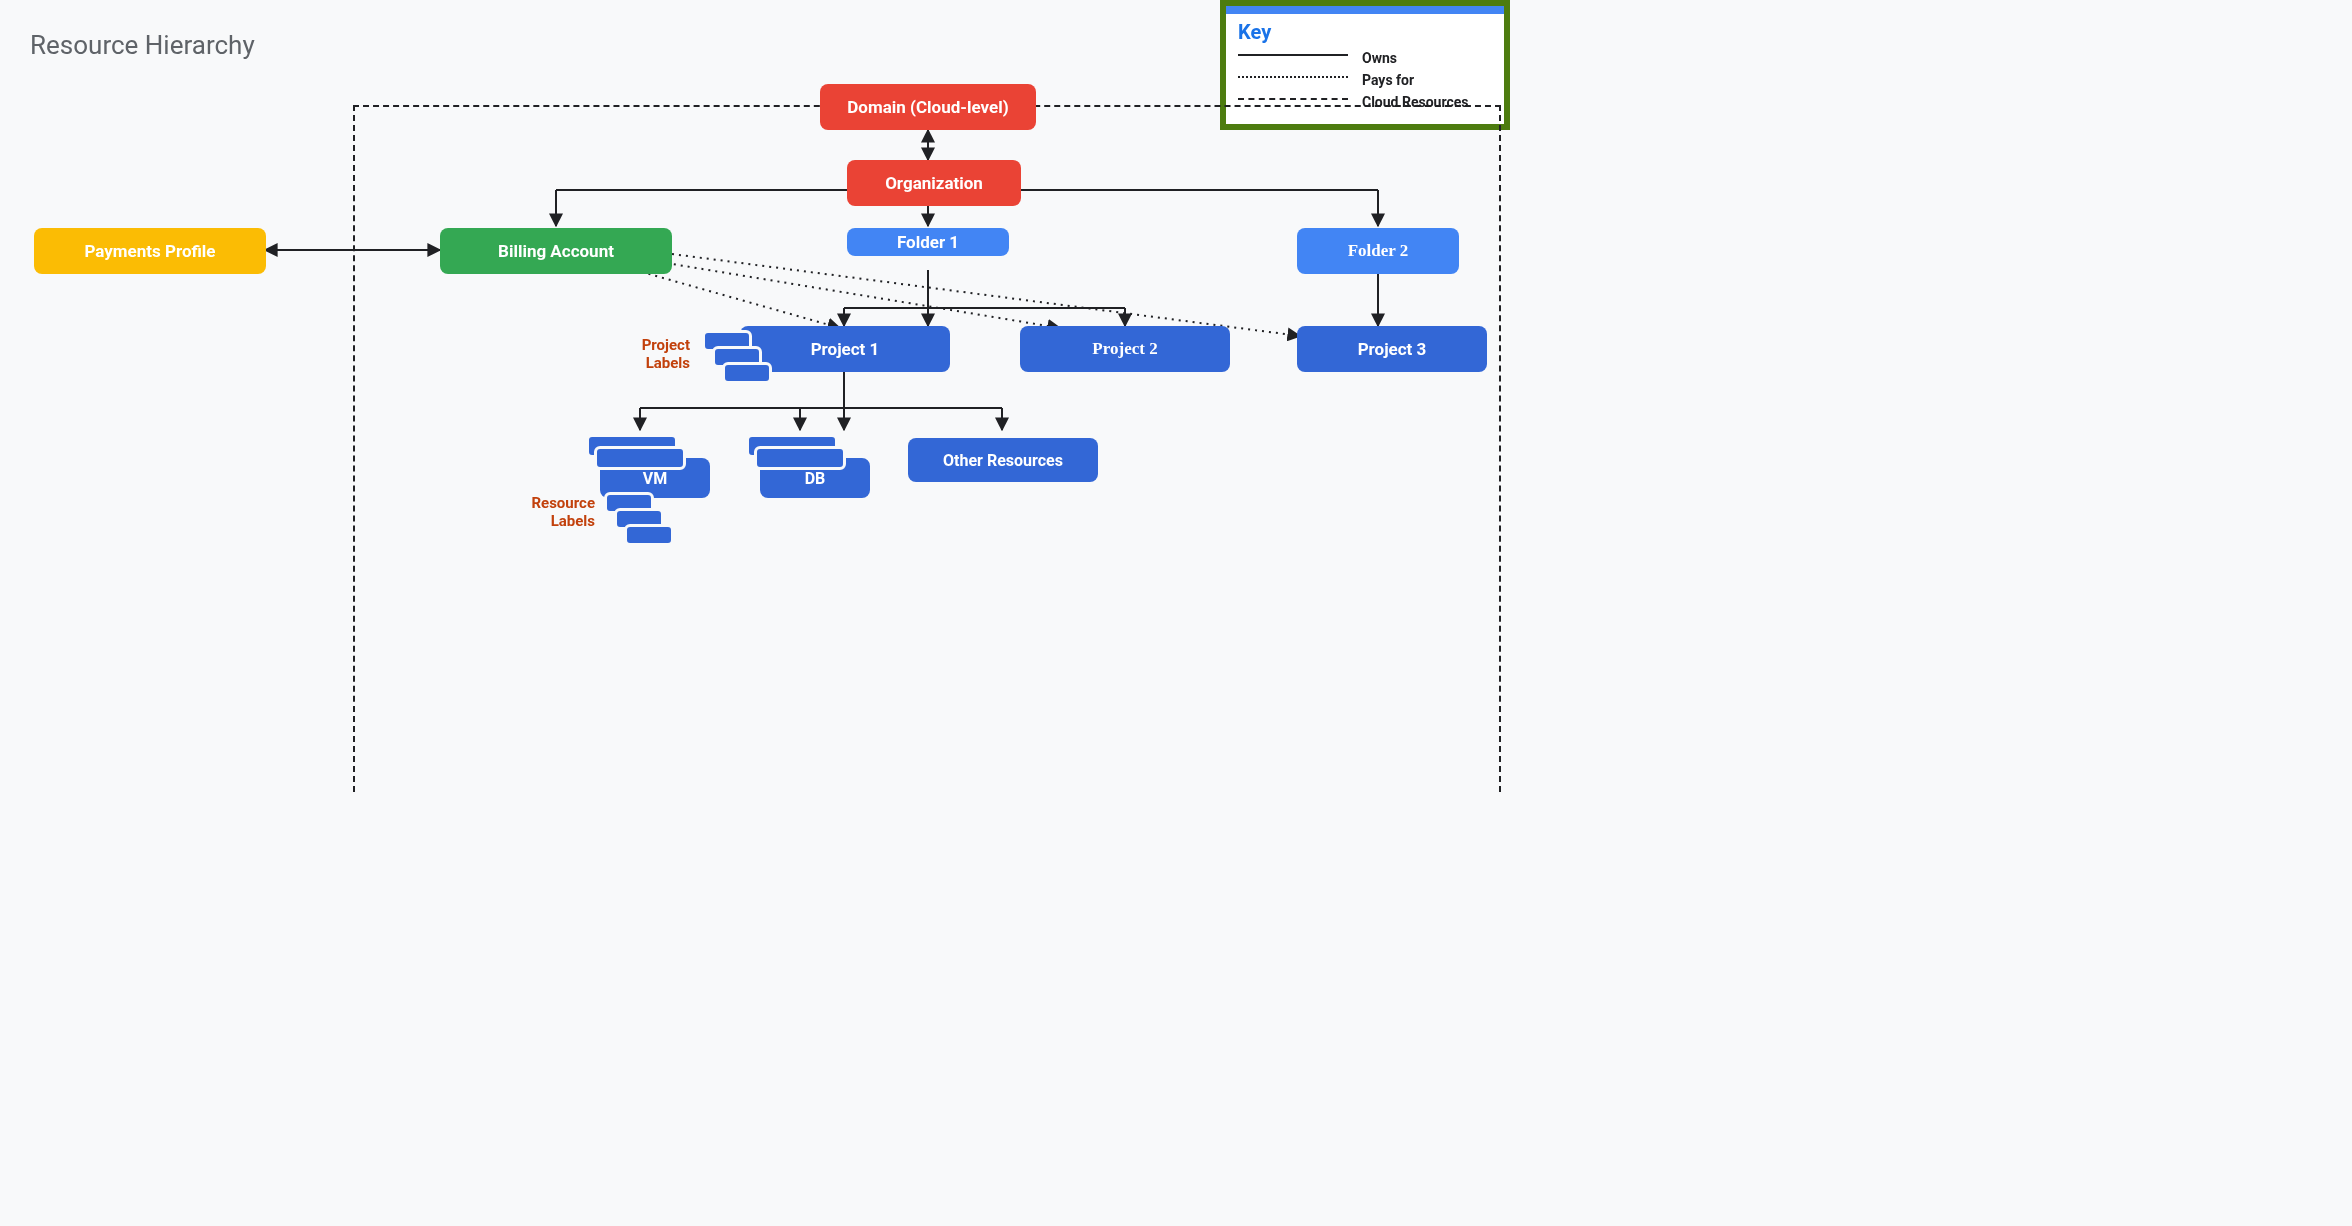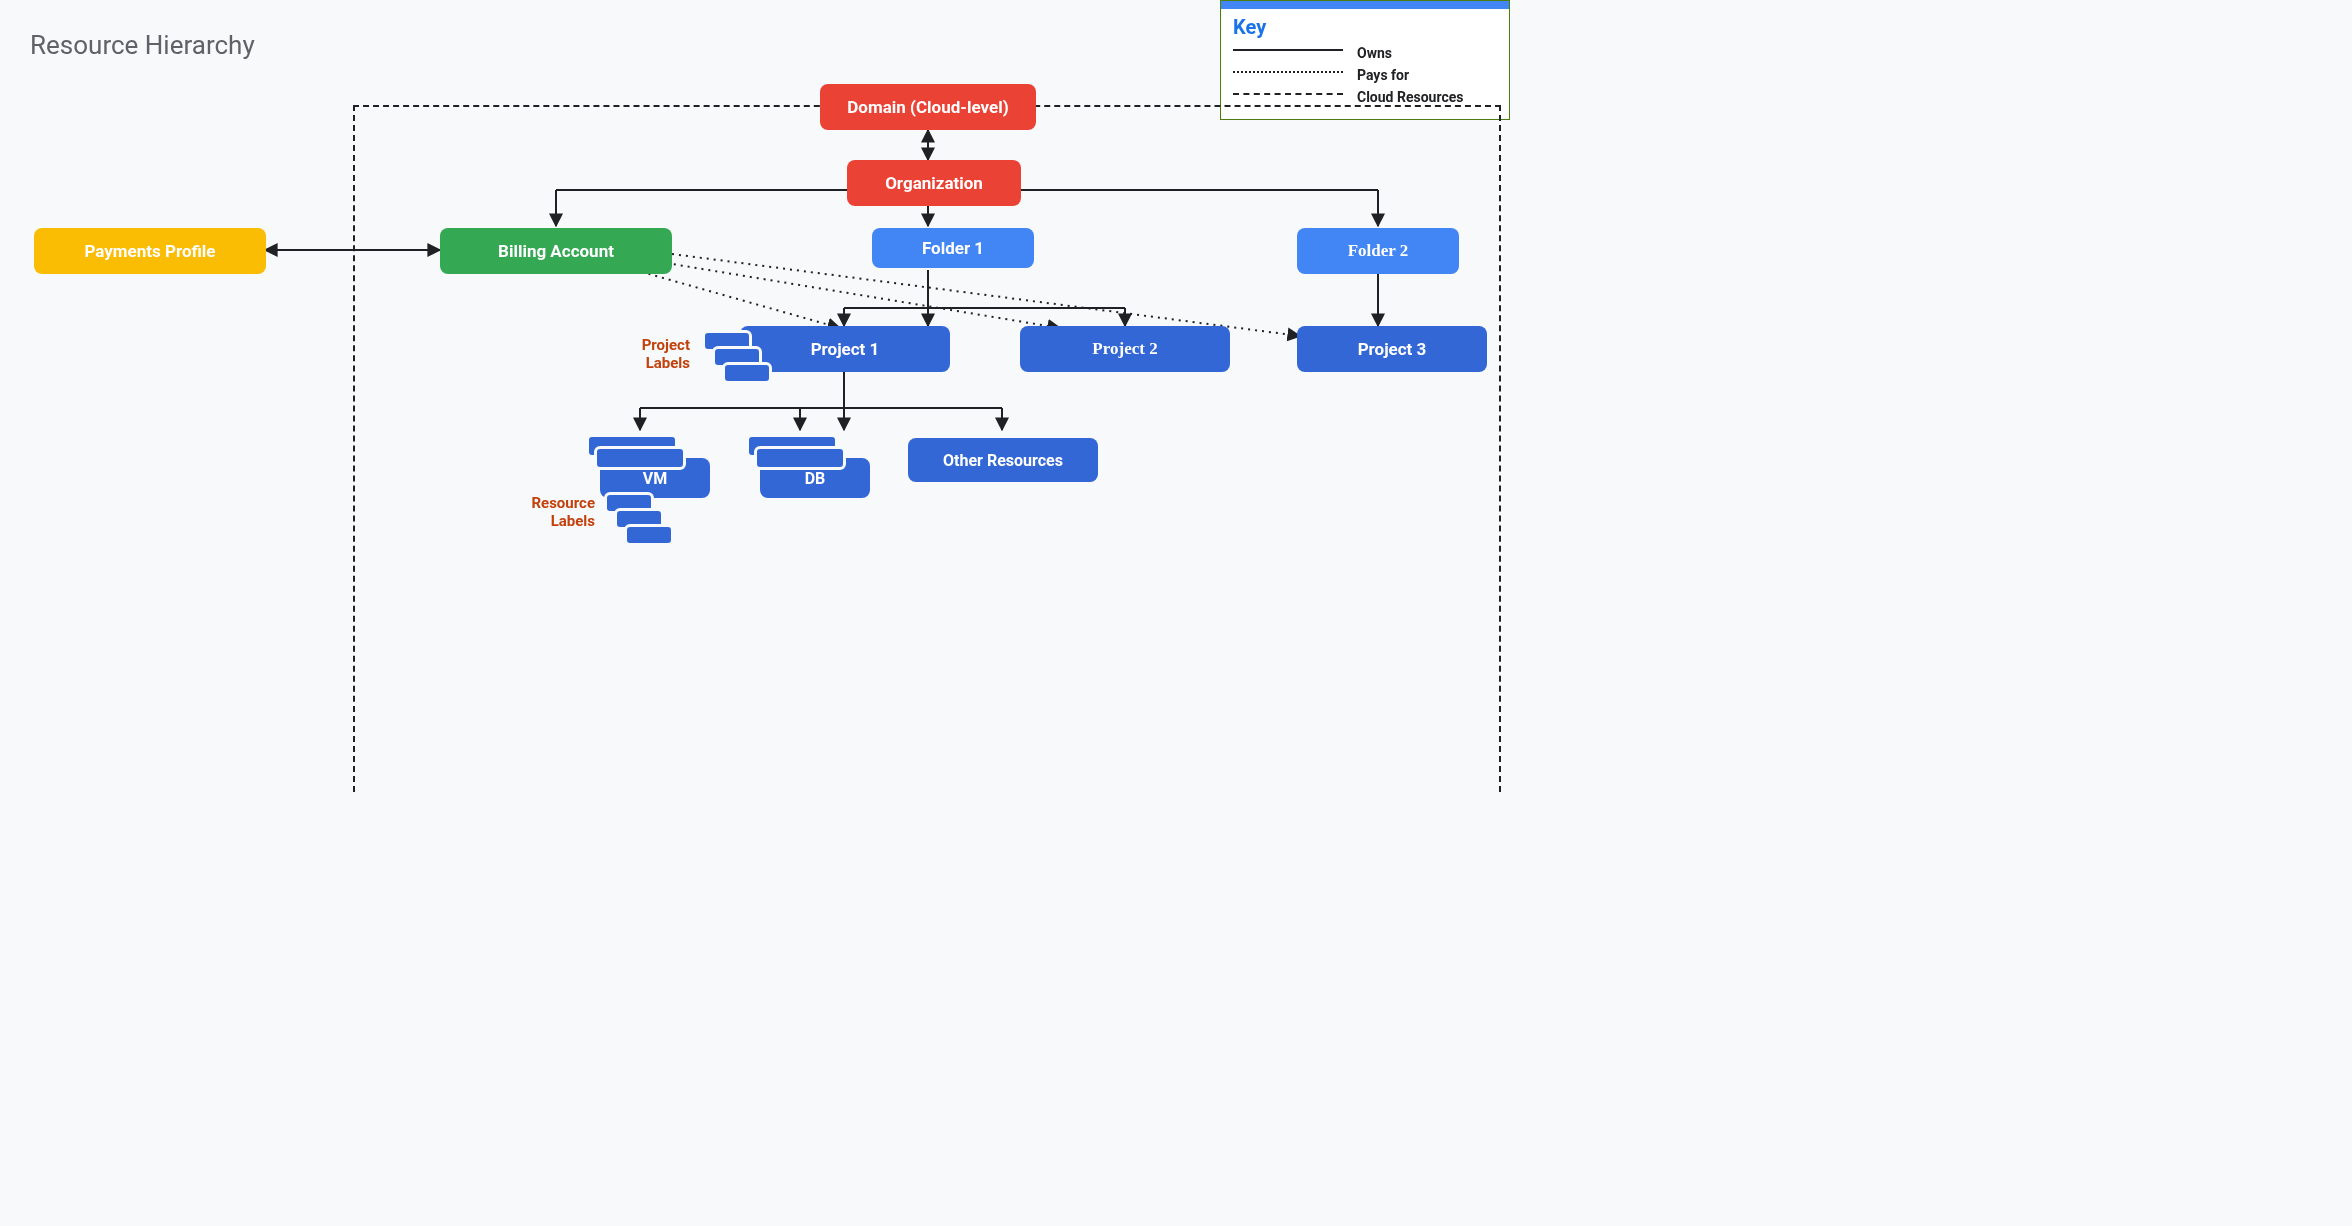--- a/index.html
+++ b/index.html
@@ -19,21 +19,21 @@
     font-weight: 400;
     color: #5f6368;
   }
   
   .legend {
     position: absolute;
     top: 0;
     right: 10px;
     width: 290px;
     background: #fff;
-    border: 1px solid #4d7c0f;
+    border: 6px solid #4d7c0f;
     padding-bottom: 10px;
   }
   .legend .bar { height: 8px; background: #4285f4; width: 100%; }
   .legend .key-title {
     color: #1a73e8;
     font-weight: 700;
     font-size: 20px;
     padding: 6px 12px 4px 12px;
   }
   .legend .row {
@@ -165,21 +165,21 @@
   <line x1="640" y1="408" x2="640" y2="430" stroke="#202124" stroke-width="2" marker-end="url(#arrow)"></line>
   <line x1="800" y1="408" x2="800" y2="430" stroke="#202124" stroke-width="2" marker-end="url(#arrow)"></line>
   <line x1="1002" y1="408" x2="1002" y2="430" stroke="#202124" stroke-width="2" marker-end="url(#arrow)"></line>
 </svg>
 
 <div class="node red" style="left:820px; top:84px;  width:216px; height:46px;border-radius:8px;">Domain (Cloud-level)</div>
 <div class="node red" style="left:847px; top:160px; width:174px; height:46px;">Organization</div>
 
 <div class="node yellow" style="left:34px;  top:228px; width:232px; height:46px;">Payments Profile</div>
 <div class="node green" style="left:440px; top:228px; width:232px; height:46px;">Billing Account</div>
-<div class="node blue" style="left:872px; top:228px; width:162px; height:40px;text-align:right;">Folder 1</div>
+<div class="node blue" style="left:847px; top:228px; width:162px; height:28px;text-align:right;">Folder 1</div>
 <div class="node blue" style="left:1297px;top:228px; width:162px; height:46px;font-family:Liberation Serif, serif;">Folder 2</div>
 
 <div class="node dblue" style="left:740px; top:326px; width:210px; height:46px;">Project 1</div>
 <div class="node dblue" style="left:1020px;top:326px; width:210px; height:46px;font-family:Liberation Serif, serif;">Project 2</div>
 <div class="node dblue" style="left:1297px;top:326px; width:190px; height:46px;">Project 3</div>
 
 <div class="chip" style="left:702px; top:330px;"></div>
 <div class="chip" style="left:712px; top:346px;"></div>
 <div class="chip" style="left:722px; top:362px;"></div>
 

